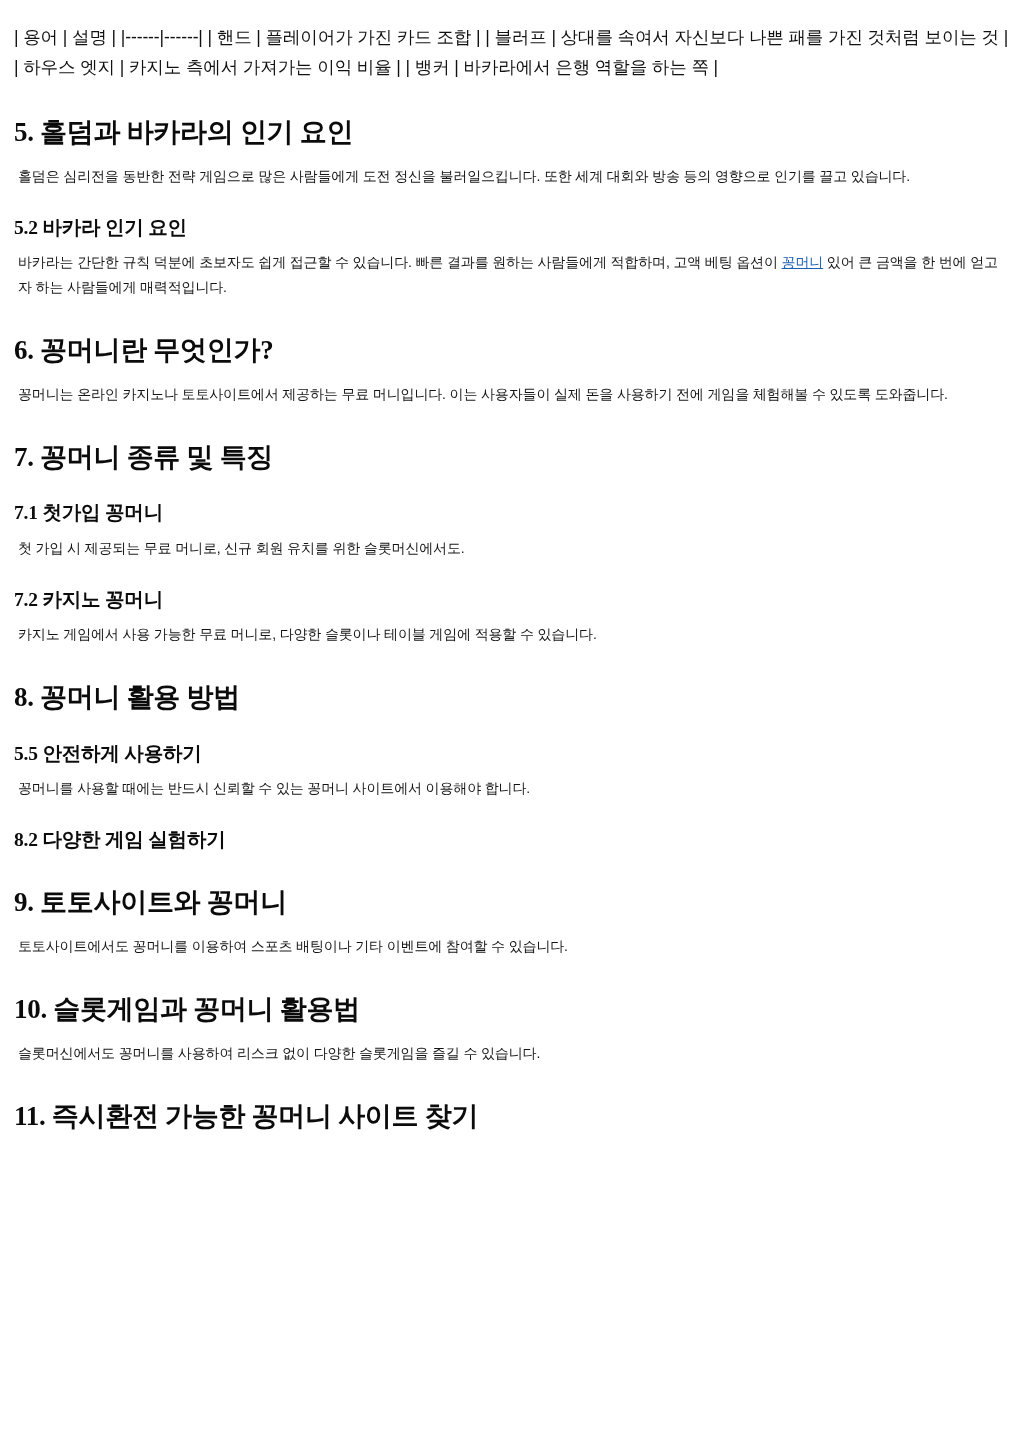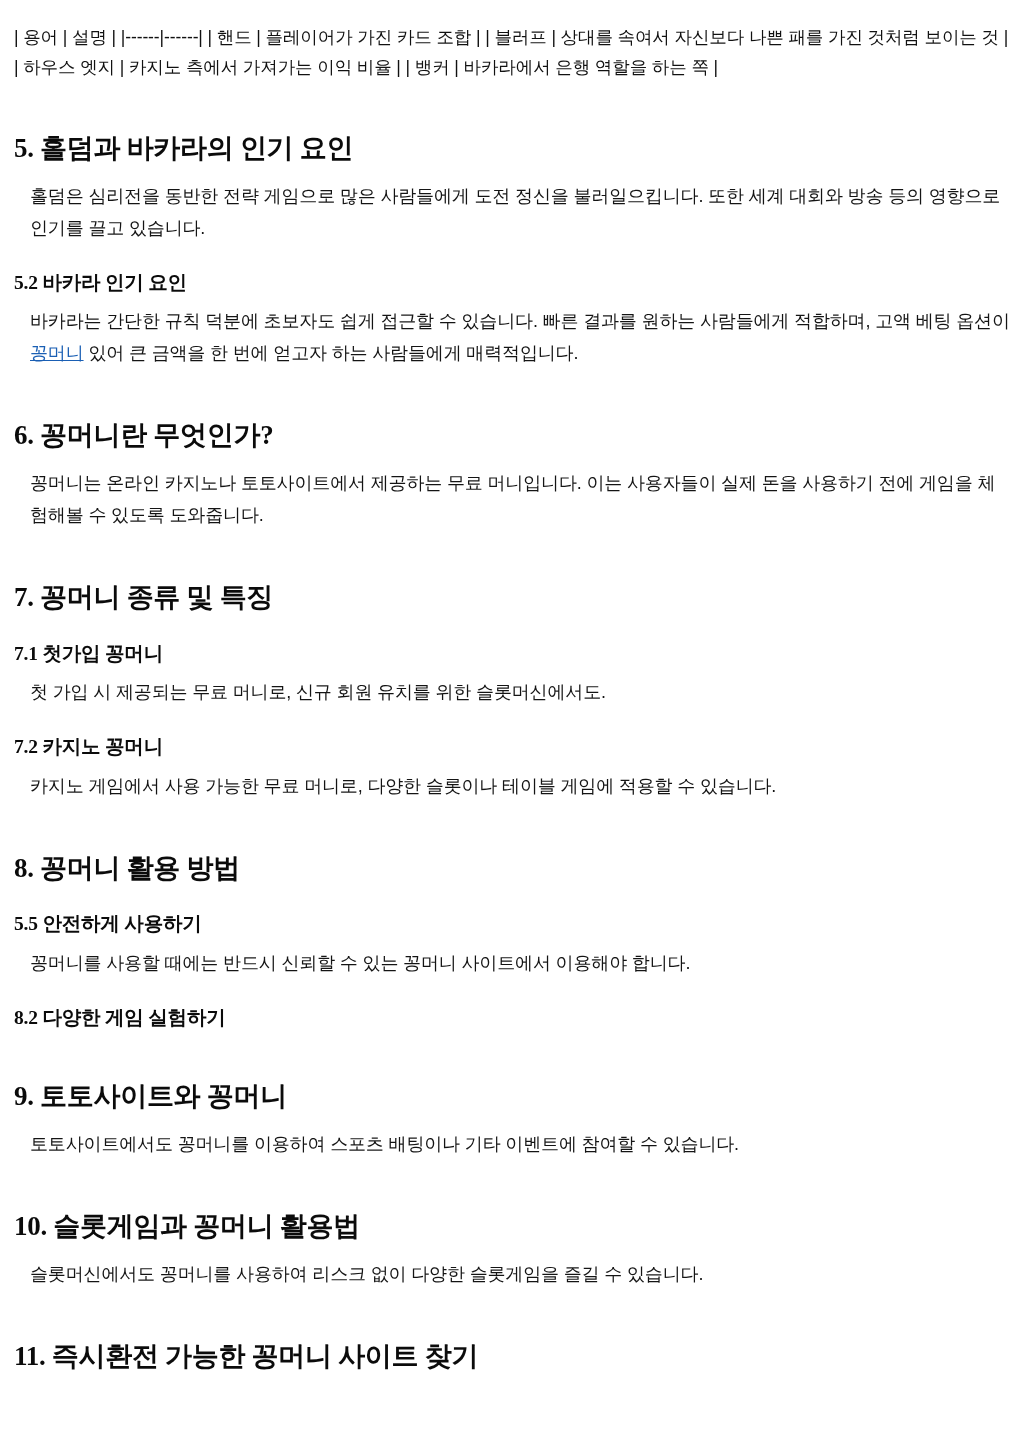--- a/index.html
+++ b/index.html
@@ -25,38 +25,38 @@
     color: #111111;
     letter-spacing: -0.1px;
     word-break: break-all;
     margin: 0 0 6px 0;
   }
   h1.sec {
     font-family: "Liberation Serif", serif;
     font-size: 27px;
     font-weight: bold;
     color: #0b0b0b;
-    margin: 50px 0 14px 0;
+    margin: 34px 0 14px 0;
     letter-spacing: -0.3px;
     line-height: 1.25;
   }
   h2.sub {
     font-family: "Liberation Serif", serif;
     font-size: 19.5px;
     font-weight: bold;
     color: #0b0b0b;
     margin: 26px 0 10px 0;
     letter-spacing: -0.2px;
     line-height: 1.3;
   }
   p.body {
-    font-size: 18px;
+    font-size: 14px;
     line-height: 1.78;
     color: #141414;
-    margin: 0 0 6px 16px;
+    margin: 0 0 6px 4px;
     letter-spacing: -0.15px;
   }
   p.body.first { margin-top: 14px; }
   a.inline-link {
     color: #1a5fb4;
     text-decoration: underline;
   }
   .spacer-lg { height: 18px; }
 </style>
 </head>

